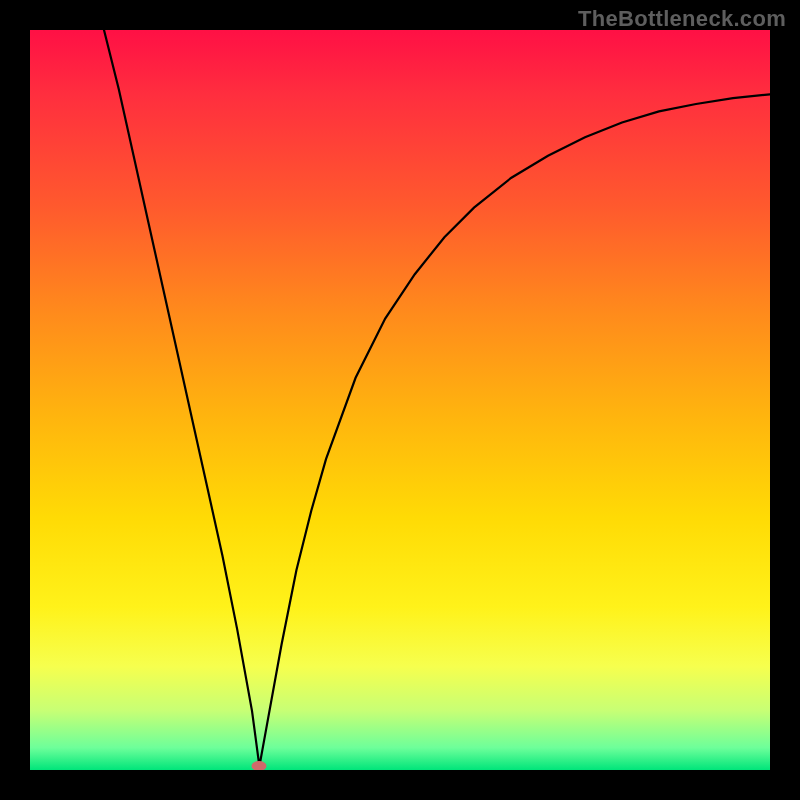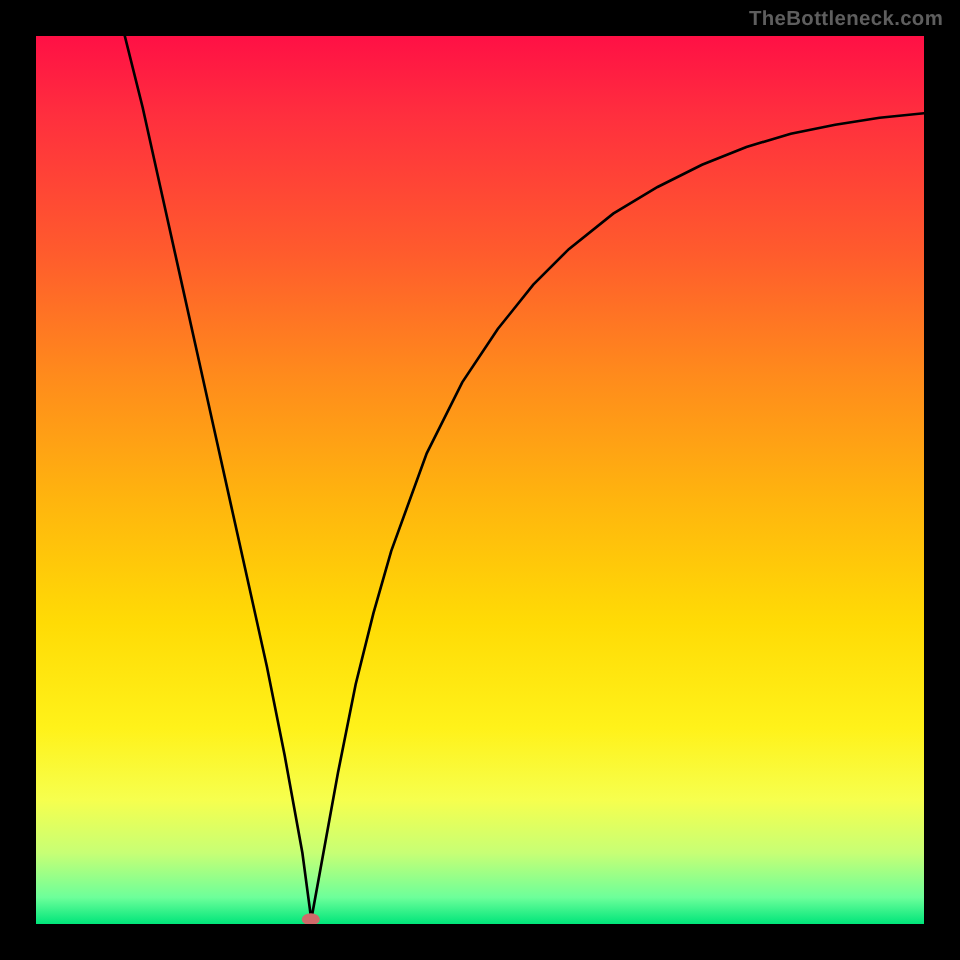--- a/index.html
+++ b/index.html
@@ -13,21 +13,21 @@
   .container {
     position: relative;
     width: 800px;
     height: 800px;
   }
   .watermark {
     position: absolute;
     top: 6px;
     right: 14px;
     font-family: Arial, Helvetica, sans-serif;
-    font-size: 17px;
+    font-size: 22px;
     font-weight: bold;
     color: #5e5e5e;
     letter-spacing: 0.3px;
     z-index: 10;
   }
   .plot-area {
     position: absolute;
     left: 30px;
     top: 30px;
     width: 740px;

